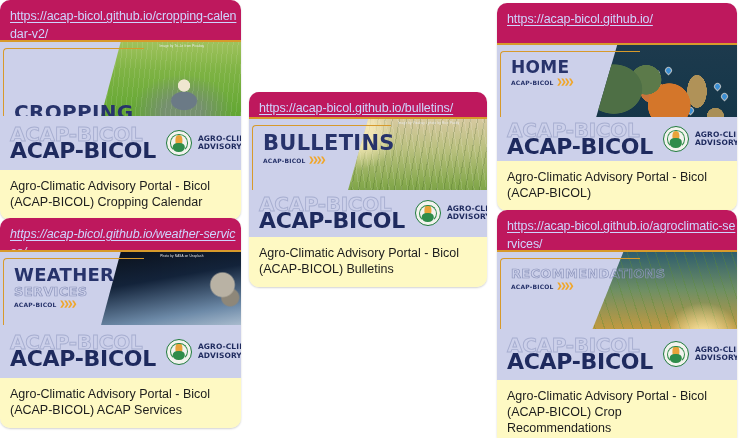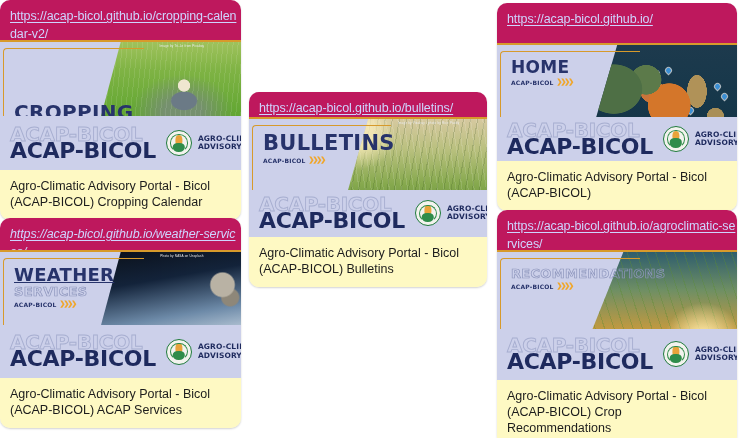--- a/index.html
+++ b/index.html
@@ -417,21 +417,21 @@
   <div class="urlbar two-line" style="height:32px;font-style:italic;">
     <span class="url-link">https://acap-bicol.github.io/weather-services/</span>
   </div>
   <div class="banner" style="height:126px;">
     <div class="banner-photo ph-space">
       <div class="photo-credit">Photo by NASA on Unsplash</div>
     </div>
     <div class="bracket"></div>
     <div class="bracket-dot" style="left:56%;top:66%"></div>
     <div class="sect">
-      <div class="sect-l1" style="font-size:18px;text-decoration:underline;">WEATHER</div>
+      <div class="sect-l1" style="font-size:18px;">WEATHER</div>
       <div class="sect-l2" style="font-size:13px;">SERVICES</div>
       <div class="sect-l3">
         <span class="sect-sub">ACAP-BICOL</span>
         <span class="chev">❯❯❯❯</span>
       </div>
     </div>
     <div class="brandrow" style="height:42%;">
       <div class="brand-wrap">
         <div class="brand-ghost" style="font-size:20px;">ACAP-BICOL</div>
         <div class="brand-solid" style="font-size:22px;">ACAP-BICOL</div>

